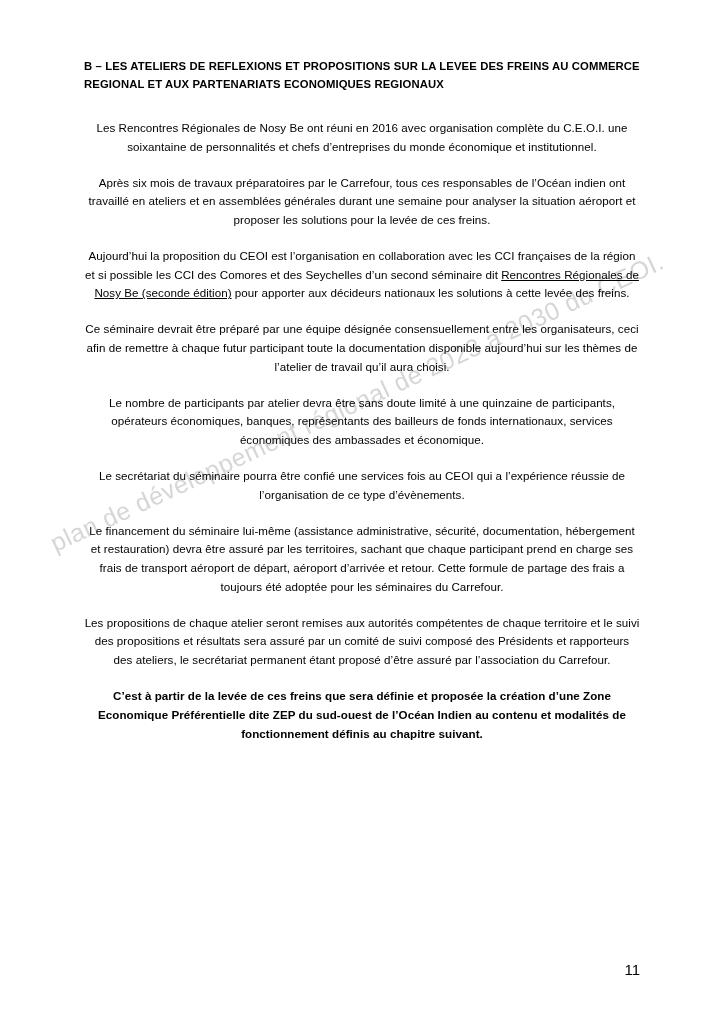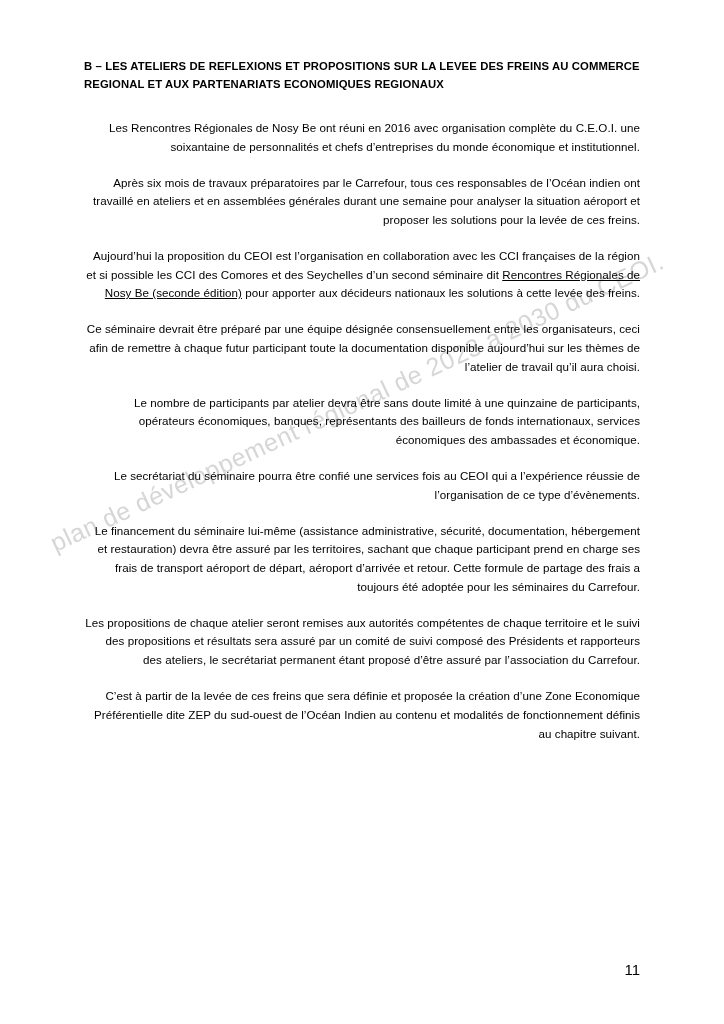--- a/index.html
+++ b/index.html
@@ -30,25 +30,25 @@
     font-weight: bold;
     line-height: 1.55;
     letter-spacing: 0.01em;
     margin: 0 0 26px 0;
     text-transform: uppercase;
   }
   .para {
     font-size: 11.6px;
     line-height: 1.62;
     margin: 0 0 17px 0;
-    text-align: right;
+    text-align: center;
     letter-spacing: 0.004em;
   }
   .para.bold {
-    font-weight: normal;
+    font-weight: bold;
   }
   .underline {
     text-decoration: underline;
   }
   .watermark {
     position: absolute;
     left: 0;
     top: 0;
     width: 724px;
     height: 1024px;

